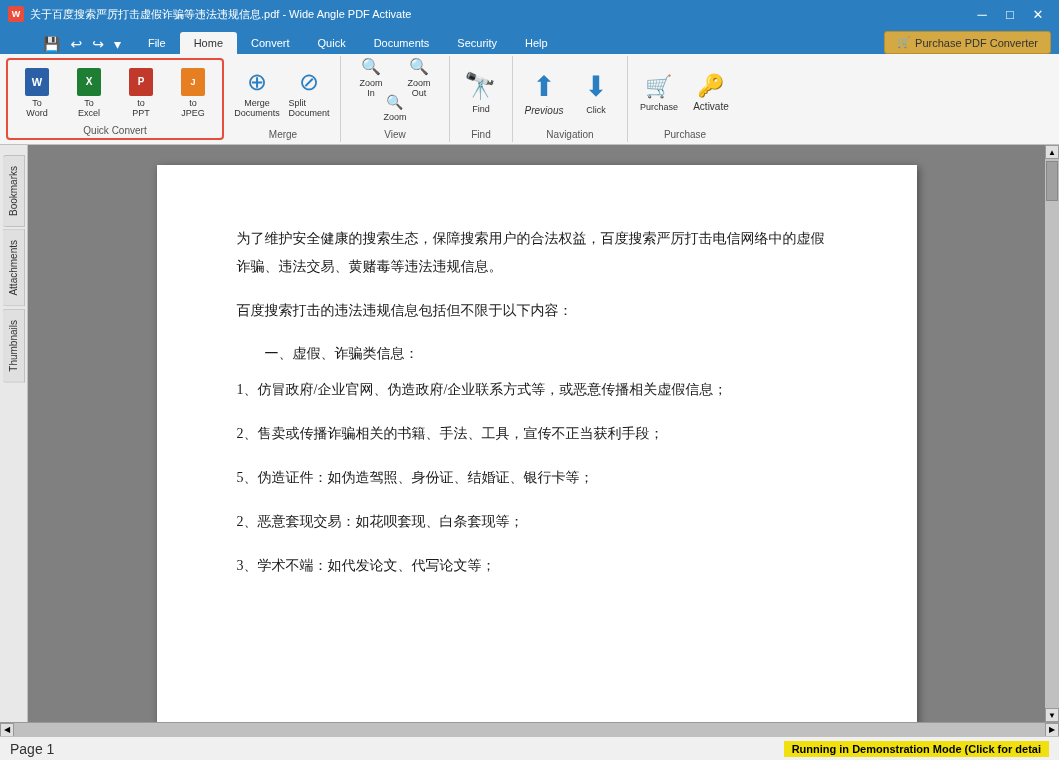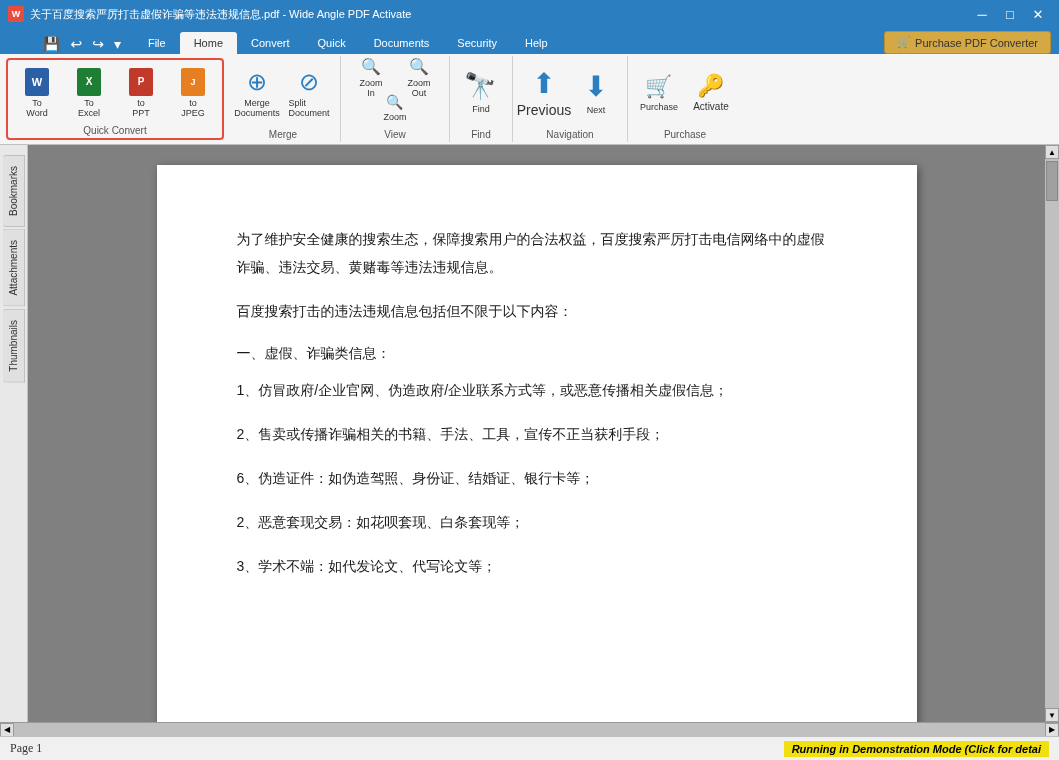--- a/index.html
+++ b/index.html
@@ -218,58 +218,58 @@
     .pdf-area::-webkit-scrollbar-track { background: #c0c0c0; }
     .pdf-area::-webkit-scrollbar-thumb { background: #888; border: 1px solid #777; }
 
     
     .pdf-page {
       background: white;
       width: 760px;
       min-height: 580px;
       box-shadow: 2px 2px 8px rgba(0,0,0,0.4);
       padding: 60px 80px 60px 80px;
-      font-family: Liberation Sans, sans-serif;
+      font-family: Liberation Serif, serif;
       line-height: 1.8;
       color: #1a1a1a;
     }
 
     .pdf-text-para {
       font-size: 14px;
       margin-bottom: 16px;
       text-indent: 0;
       line-height: 2;
     }
 
     .pdf-text-heading {
       font-size: 14px;
       margin-bottom: 10px;
       margin-top: 8px;
+      margin-left: 28px;
     }
 
     
     .status-bar {
       background: #f0f0f0;
       border-top: 1px solid #c0c0c0;
       height: 24px;
       display: flex;
       align-items: center;
       justify-content: space-between;
       padding: 0 10px;
       flex-shrink: 0;
     }
-    .status-left { font-size: 12px; color: #333; font-family: Liberation Serif, serif; }
+    .status-left { font-size: 14px; color: #333; }
     .status-right {
       background: #f0e010;
       color: #000;
       font-size: 11px;
       padding: 2px 8px;
       cursor: pointer;
       font-weight: bold;
-      font-style: italic;
     }
 
     
     .right-scrollbar {
       width: 14px;
       background: #c0c0c0;
       display: flex;
       flex-direction: column;
       align-items: center;
     }
@@ -450,27 +450,27 @@
         </button>
       </div>
       <div class="tool-group-label">Find</div>
     </div>
 
     <div class="tool-group">
       <div class="tool-group-buttons">
         <div class="nav-pair">
           <button class="tool-btn-large">
             <span style="font-size:28px;color:#2b7fc1;">⬆</span>
-            <span style="font-size:14px;">Previous</span>
+            <span style="font-size:10px;font-style:italic;">Previous</span>
           </button>
         </div>
         <div class="nav-pair">
           <button class="tool-btn-large">
             <span style="font-size:28px;color:#2b7fc1;">⬇</span>
-            <span style="font-size:9px;">Next</span>
+            <span style="font-size:9px;">Click</span>
           </button>
         </div>
       </div>
       <div class="tool-group-label">Navigation</div>
     </div>
 
     <div class="tool-group">
       <div class="tool-group-buttons">
         <button class="tool-btn-large">
           <span style="font-size:22px;">🛒</span>
@@ -497,21 +497,21 @@
 
   <div class="content-wrapper">
 
     <div class="pdf-area">
       <div class="pdf-page">
         <p class="pdf-text-para">为了维护安全健康的搜索生态，保障搜索用户的合法权益，百度搜索严厉打击电信网络中的虚假诈骗、违法交易、黄赌毒等违法违规信息。</p>
         <p class="pdf-text-para">百度搜索打击的违法违规信息包括但不限于以下内容：</p>
         <p class="pdf-text-heading">一、虚假、诈骗类信息：</p>
         <p class="pdf-text-para">1、仿冒政府/企业官网、伪造政府/企业联系方式等，或恶意传播相关虚假信息；</p>
         <p class="pdf-text-para">2、售卖或传播诈骗相关的书籍、手法、工具，宣传不正当获利手段；</p>
-        <p class="pdf-text-para">6、伪造证件：如伪造驾照、身份证、结婚证、银行卡等；</p>
+        <p class="pdf-text-para">5、伪造证件：如伪造驾照、身份证、结婚证、银行卡等；</p>
         <p class="pdf-text-para">2、恶意套现交易：如花呗套现、白条套现等；</p>
         <p class="pdf-text-para">3、学术不端：如代发论文、代写论文等；</p>
       </div>
     </div>
 
     <div class="right-scrollbar">
       <div class="scrollbar-arrow">▲</div>
       <div class="scrollbar-thumb"></div>
       <div class="scrollbar-arrow" style="margin-top:auto;">▼</div>
     </div>

